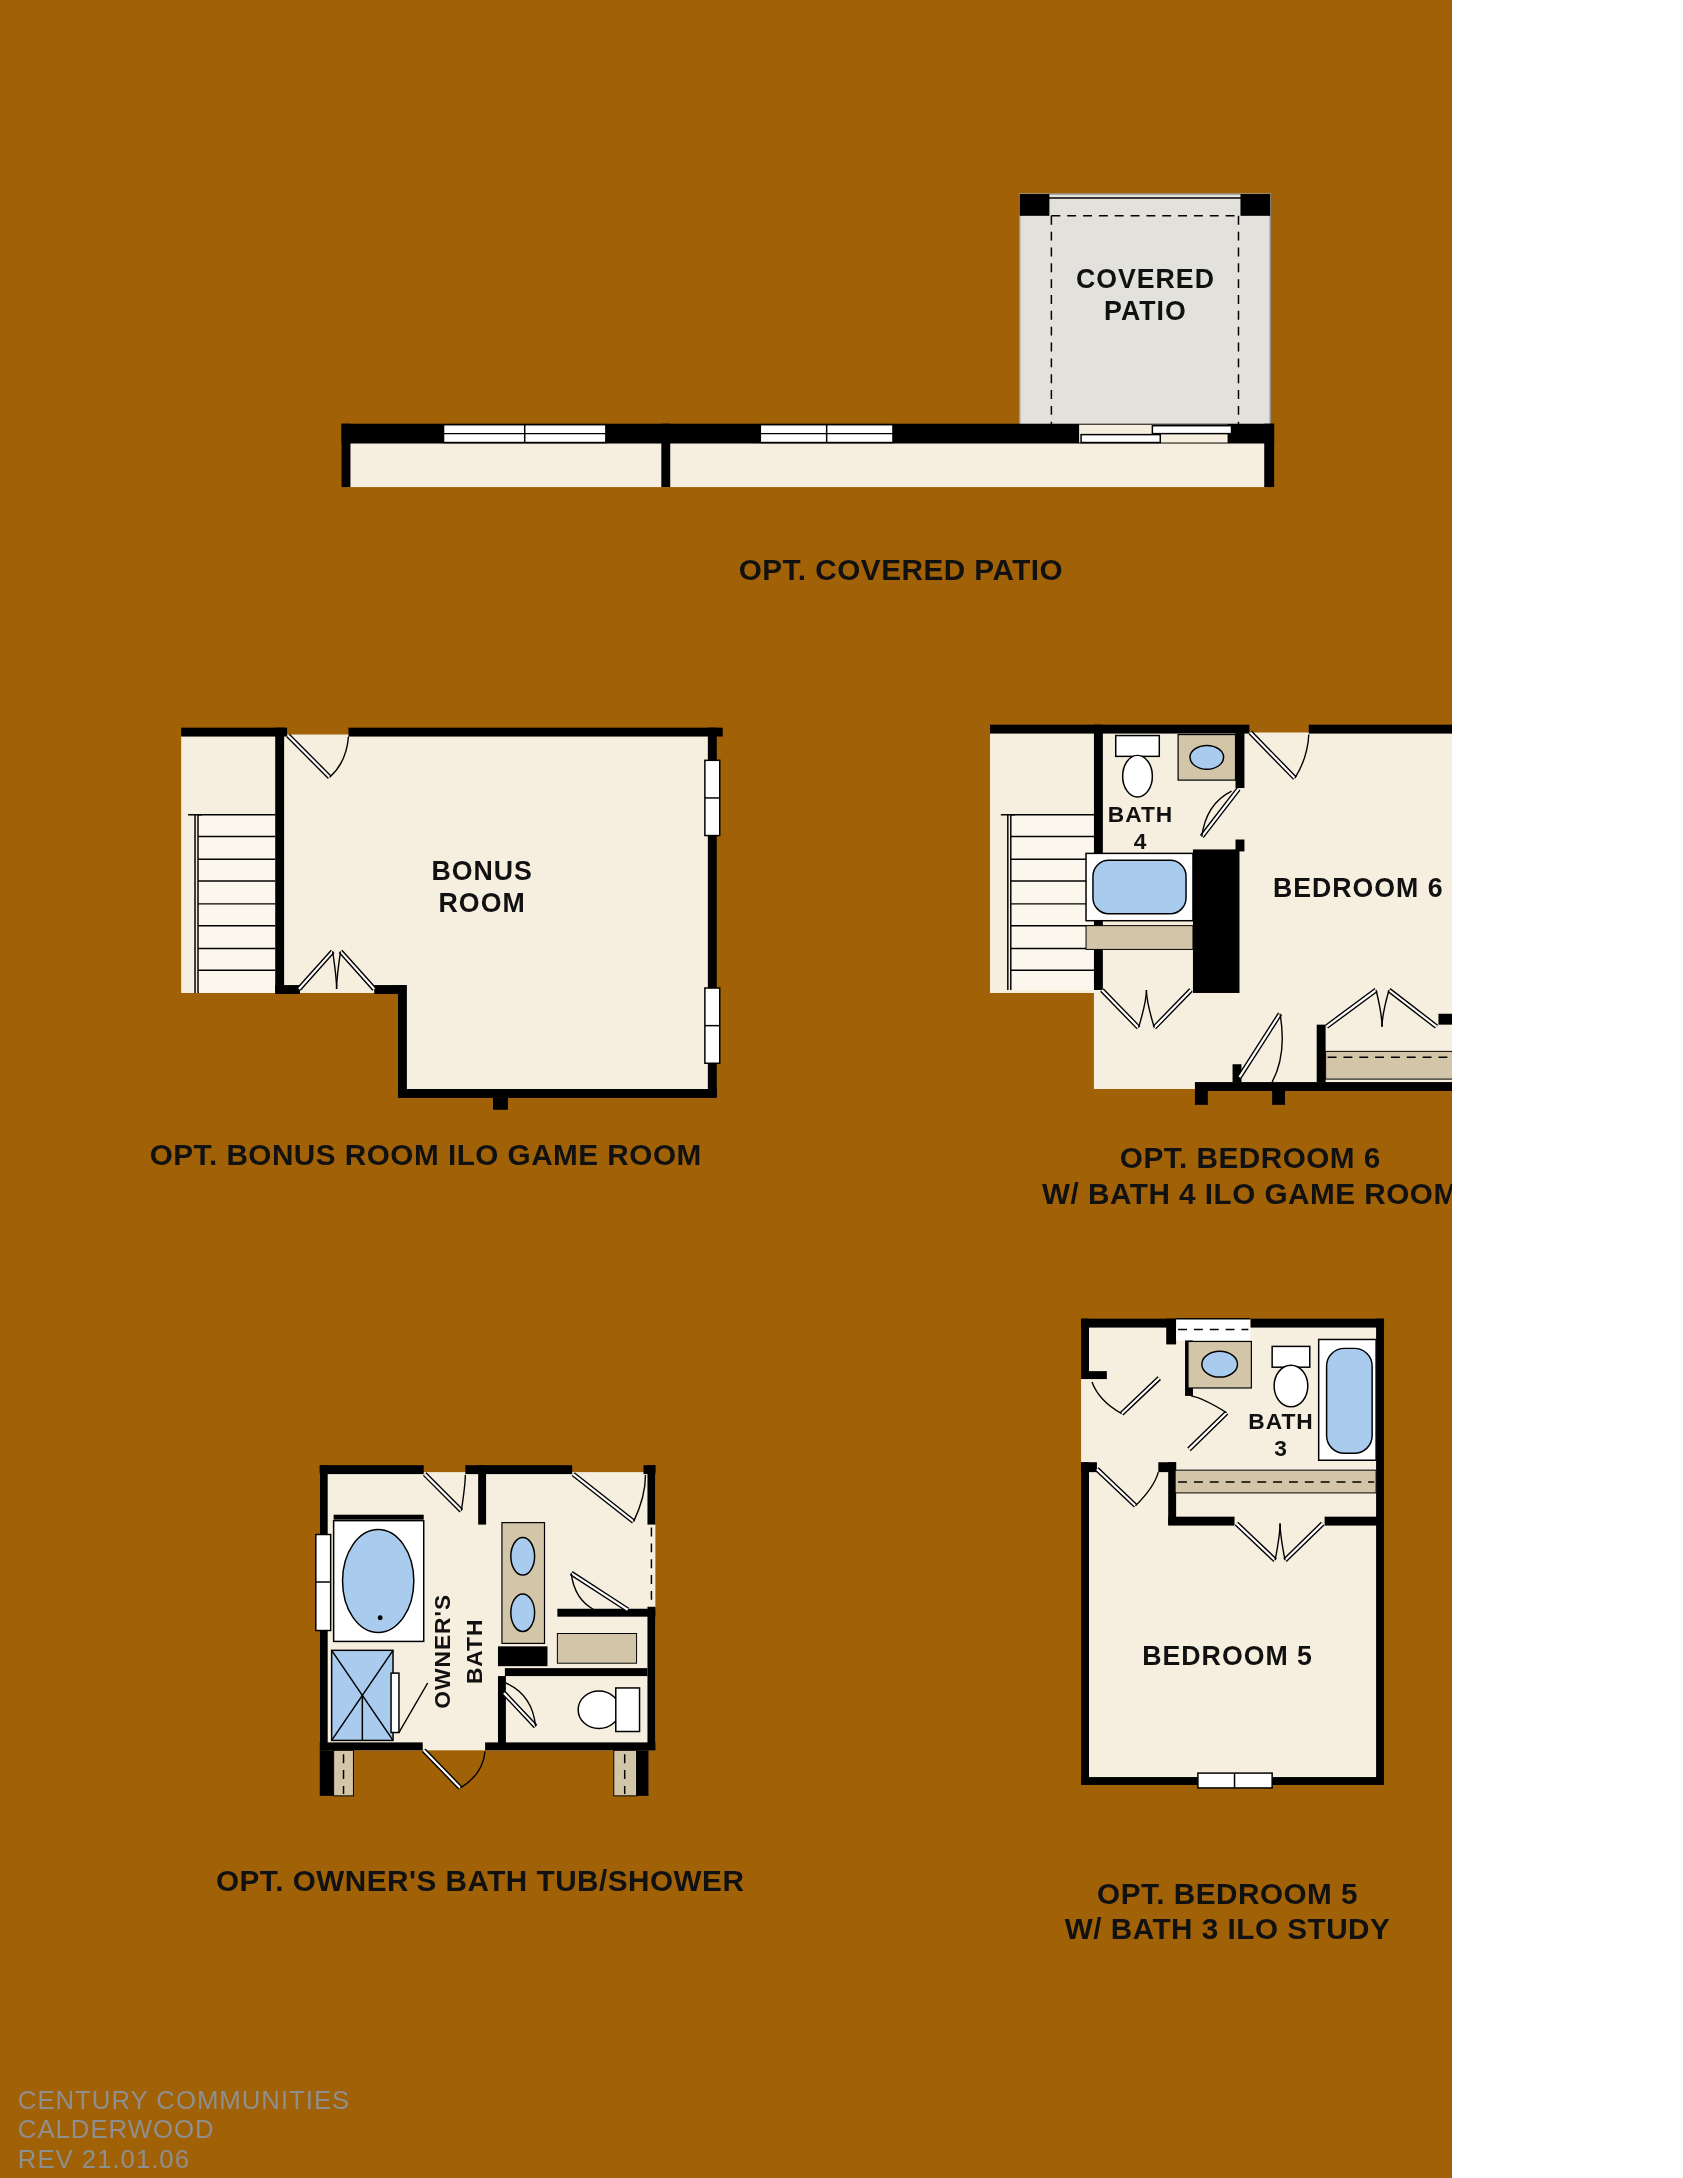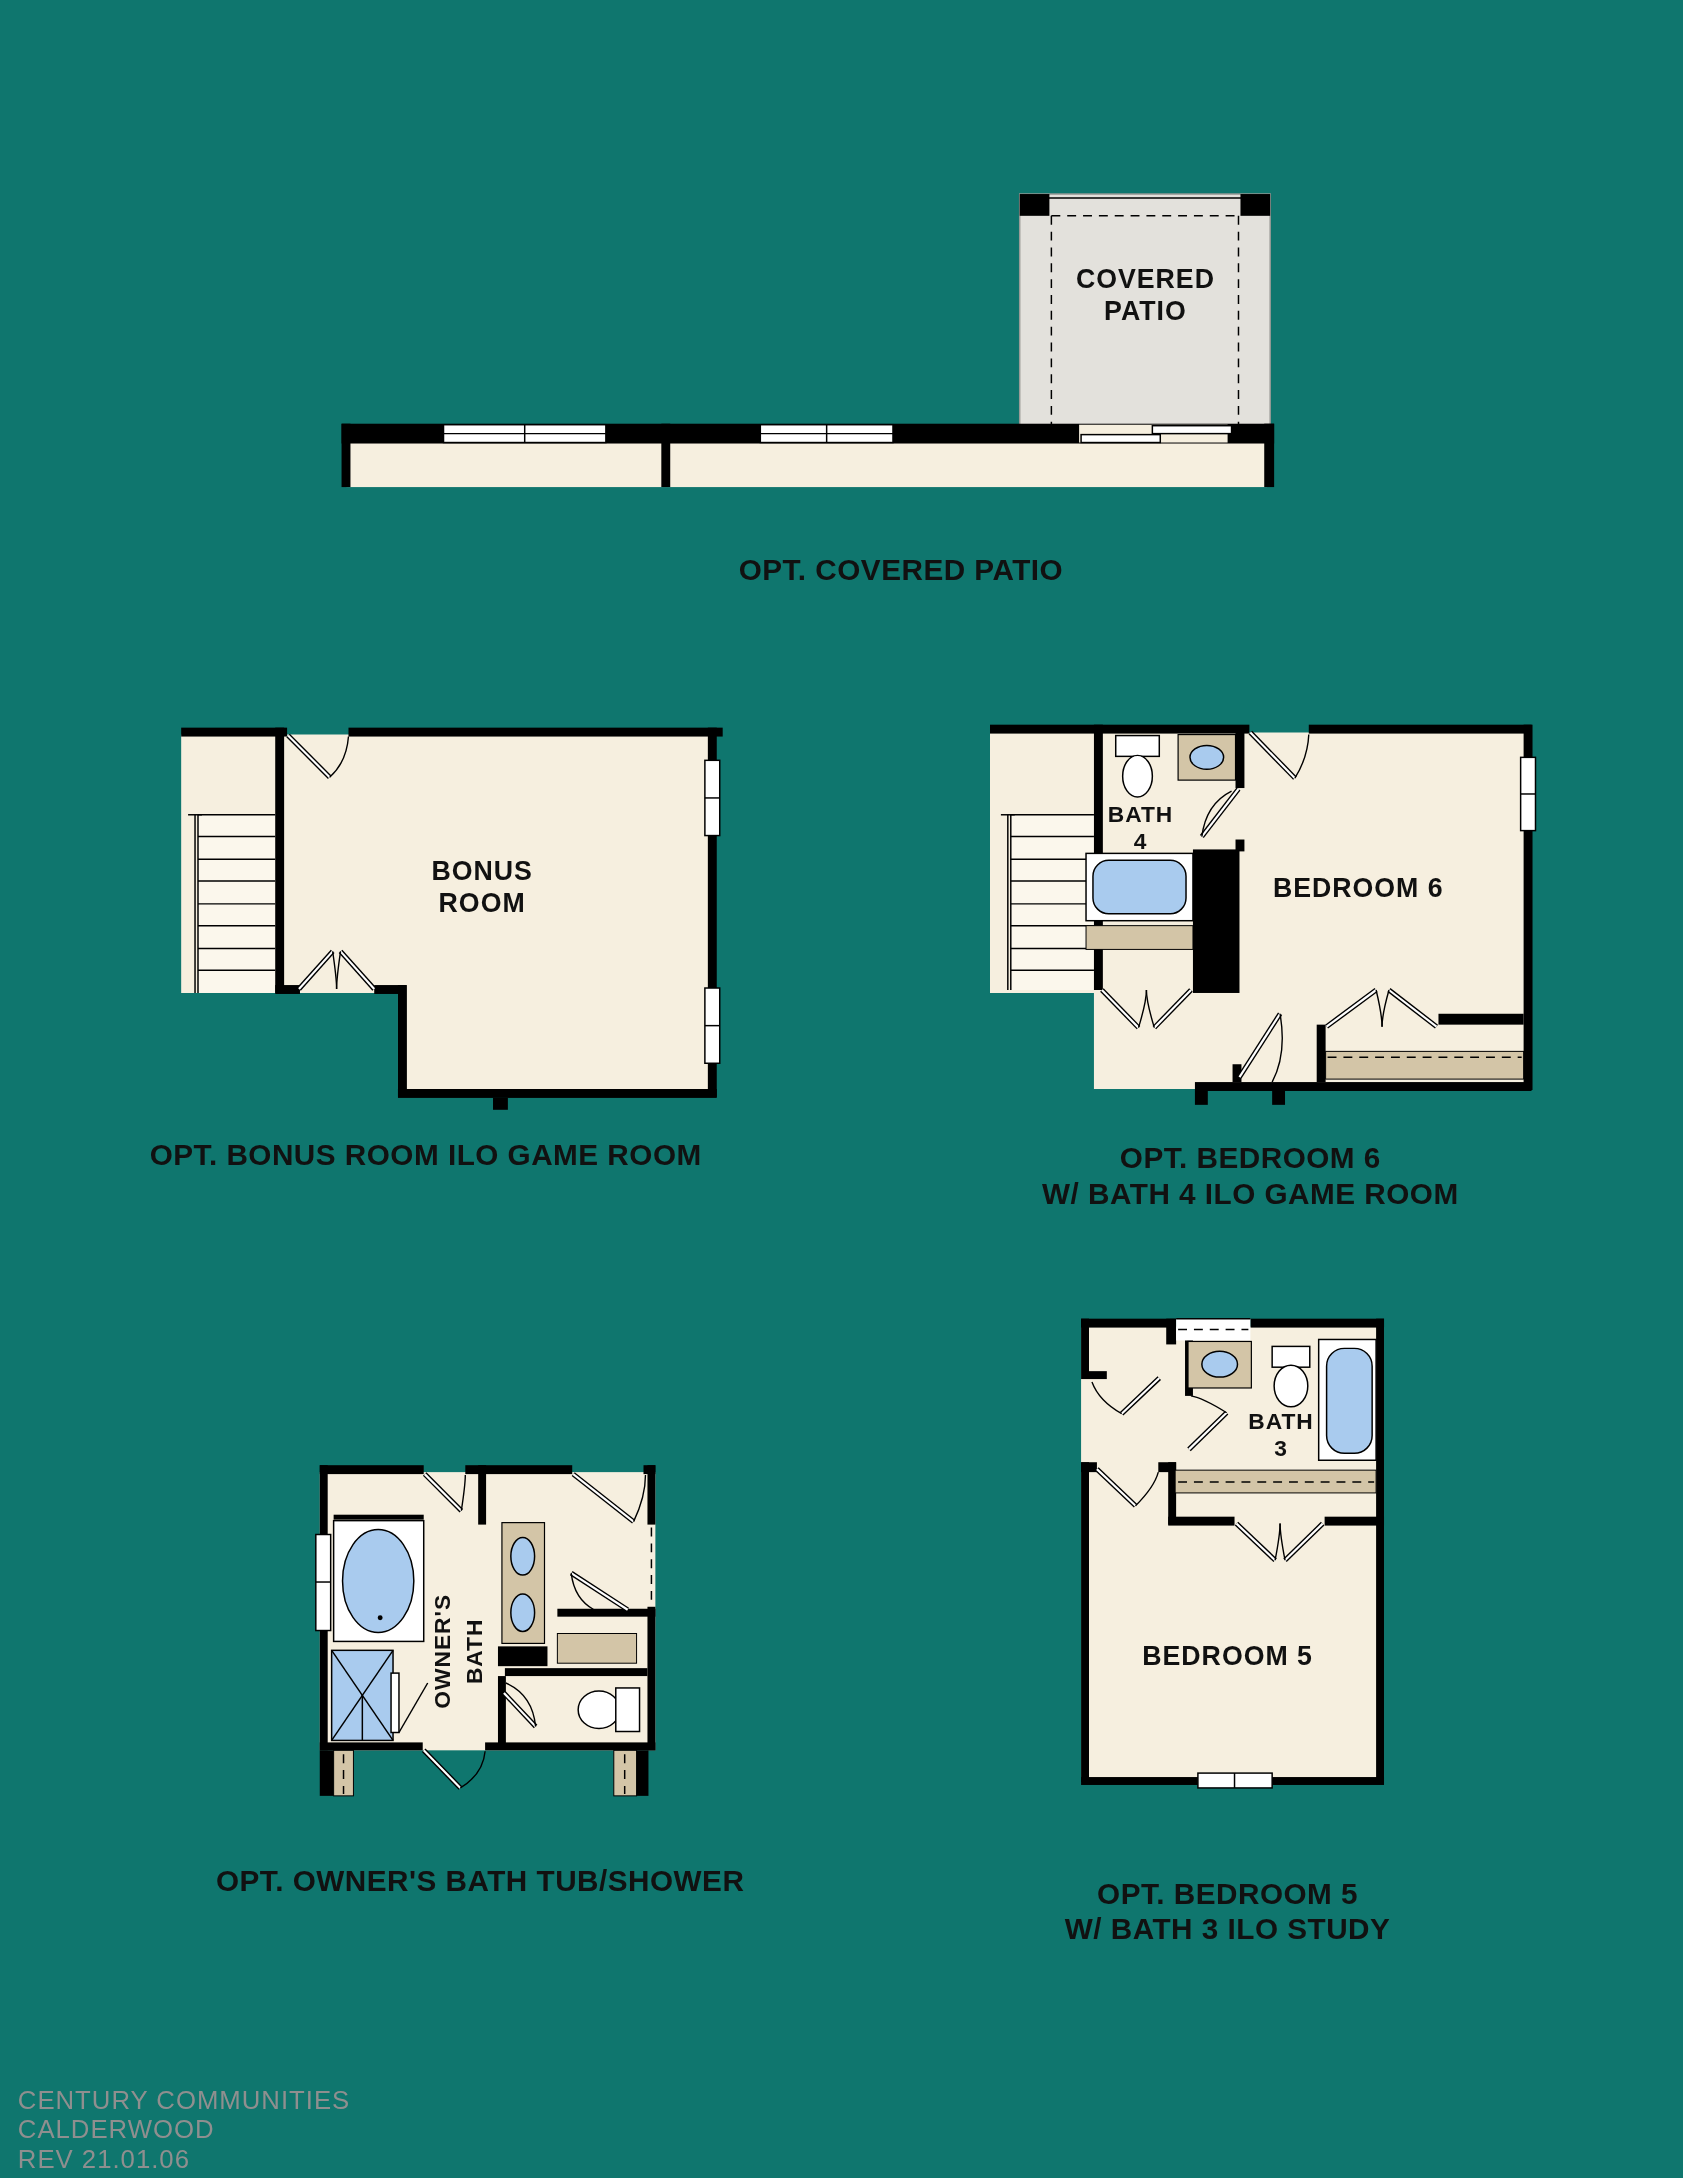--- a/index.html
+++ b/index.html
@@ -1,16 +1,16 @@
 <!DOCTYPE html>
 <html><head>
 <meta charset="utf-8">
 <style>
   html,body{margin:0;padding:0;background:#ffffff;}
-  #canvas{position:relative;width:1683px;height:2178px;background:#0f766e;overflow:hidden;
+  #canvas{position:relative;width:1452px;height:2178px;background:#a16207;overflow:hidden;
           font-family:"Liberation Sans", sans-serif;}
   svg{position:absolute;left:0;top:0;}
   .wall{fill:#000000;}
   .cream{fill:#f6efdf;}
   .stairpad{fill:#fbf7ec;}
   .tan{fill:#d3c5a7;stroke:#000;stroke-width:1.2;}
   .tanband{fill:#d3c5a7;stroke:#000;stroke-width:1;}
   .patio{fill:#e3e1dc;stroke:#9a9a96;stroke-width:1.5;}
   .blue{fill:#a9cbee;stroke:#000;stroke-width:1.5;}
   .whitefix{fill:#ffffff;stroke:#000;stroke-width:1.5;}

